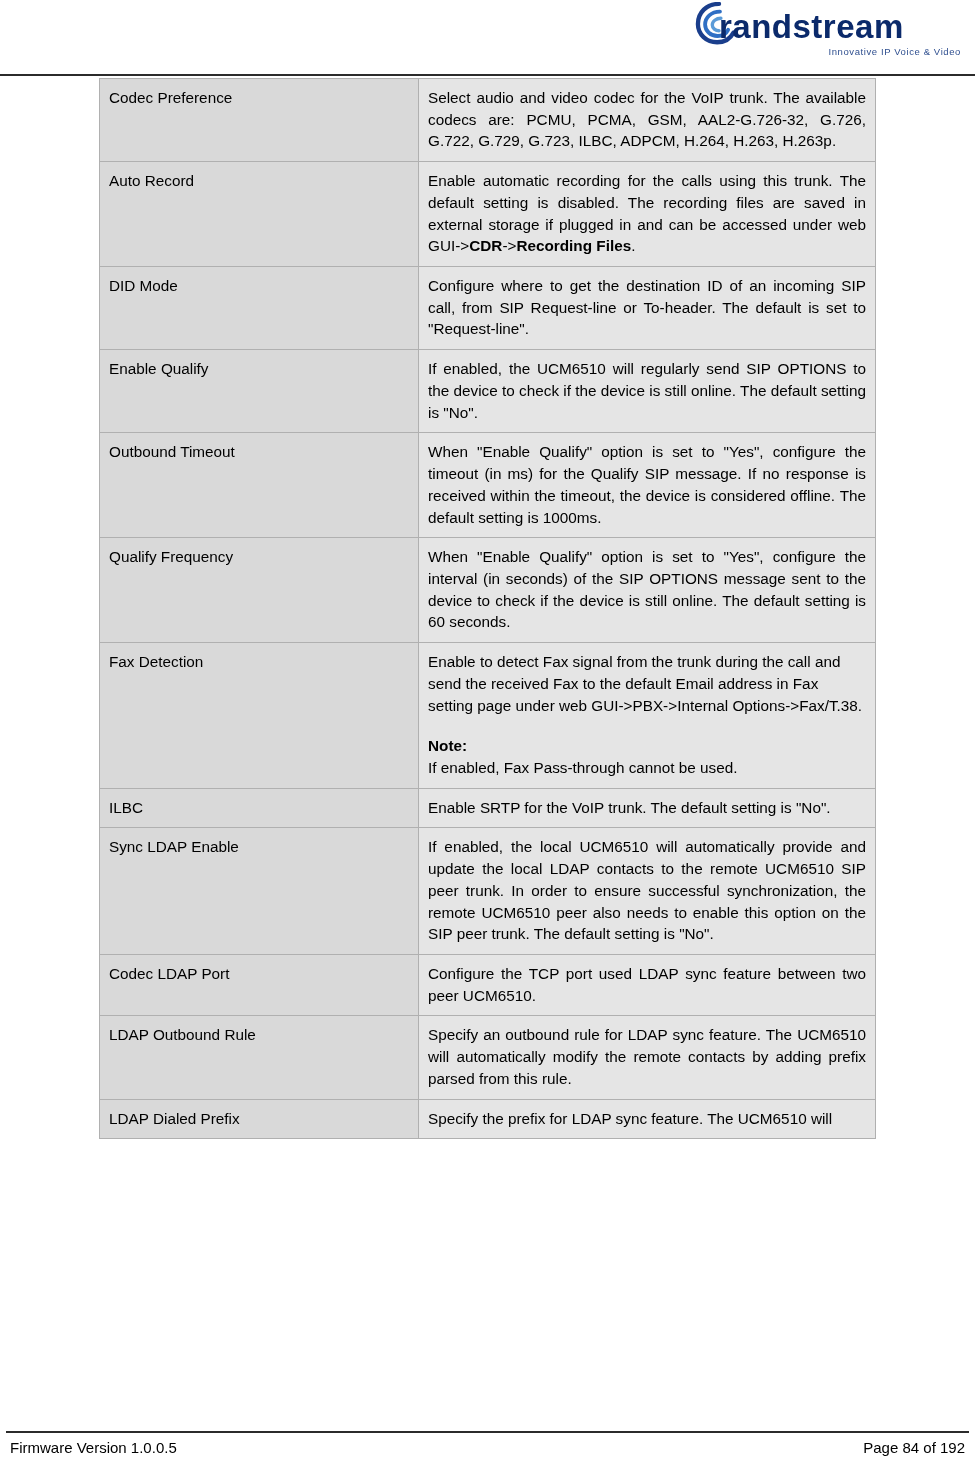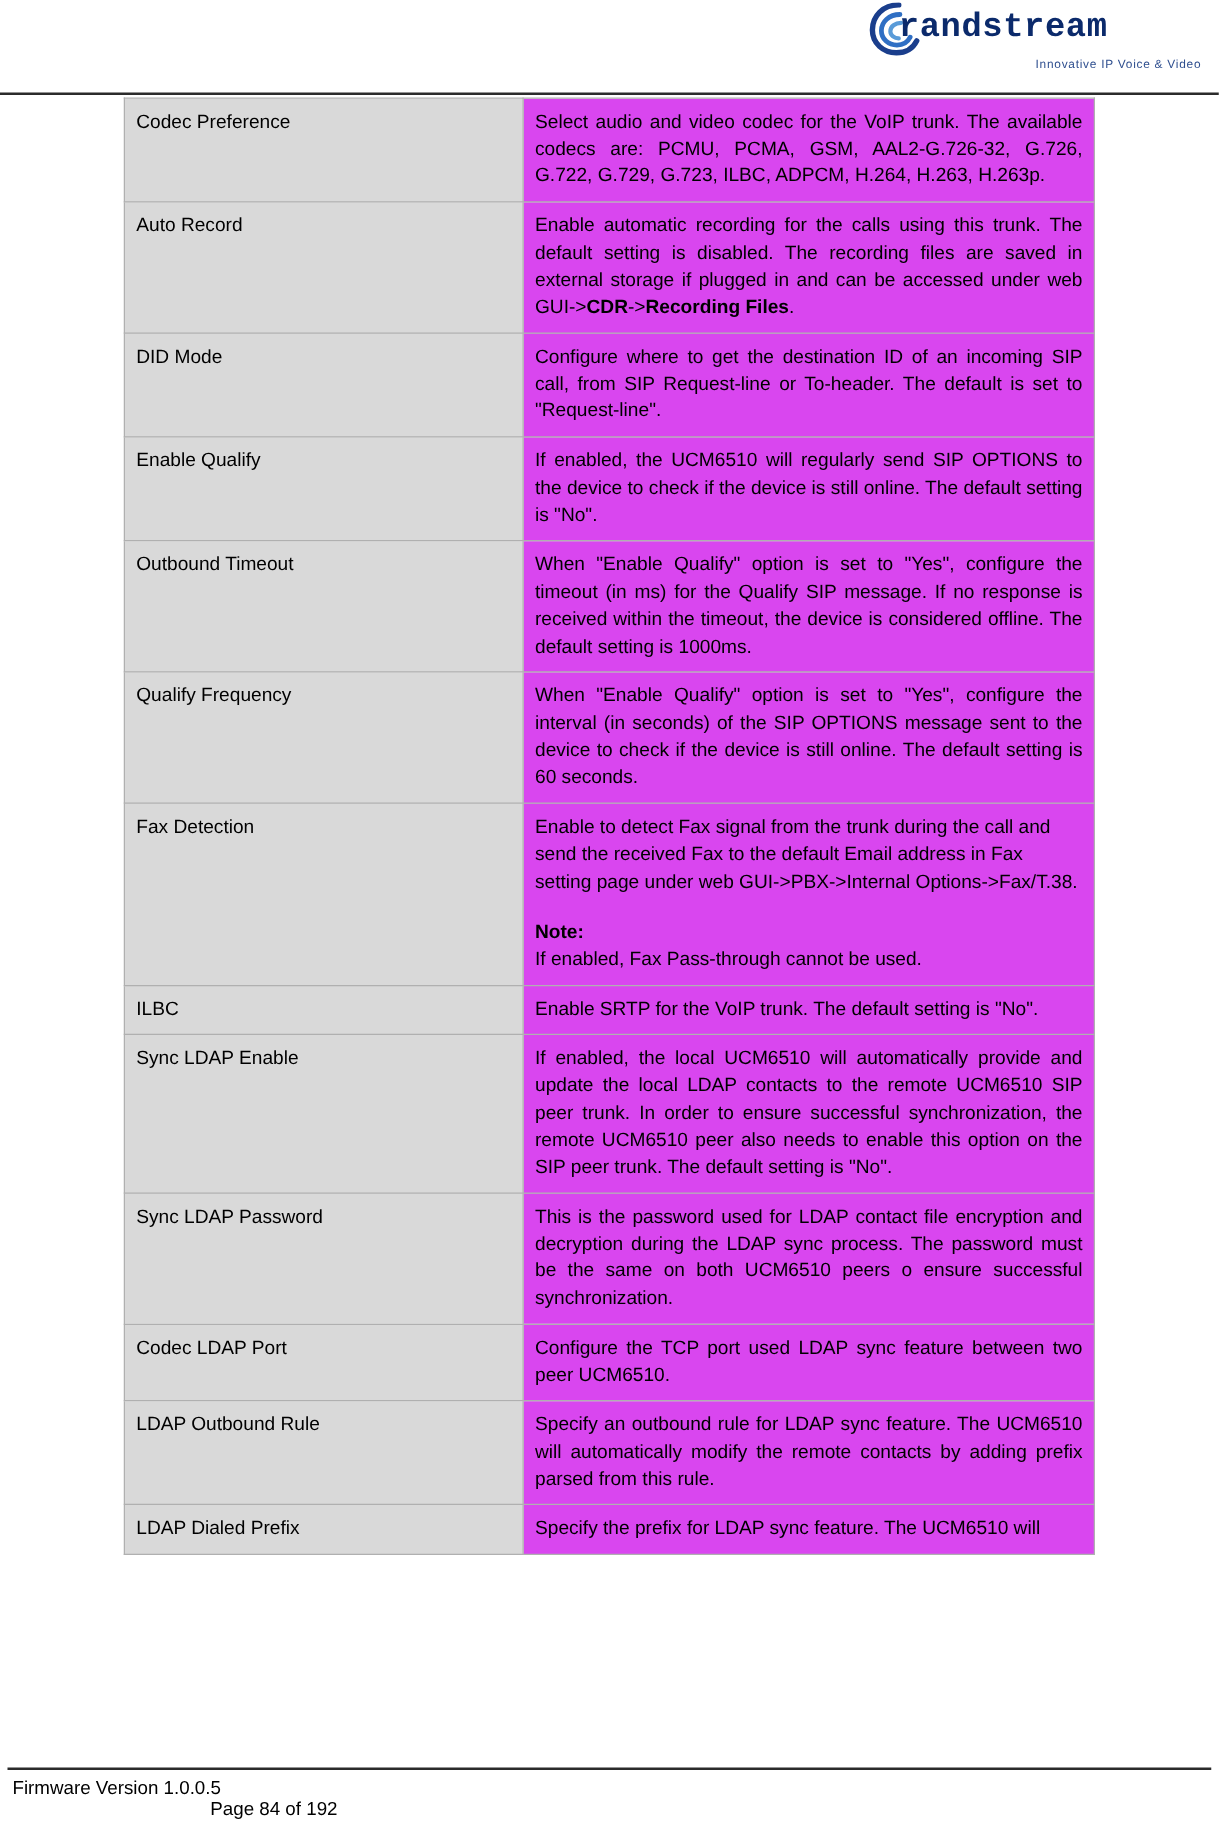--- a/index.html
+++ b/index.html
@@ -38,22 +38,22 @@
     position: absolute;
     left: 28px;
     top: 0px;
     width: 48px;
     height: 46px;
   }
   .logo-text {
     position: absolute;
     left: 52px;
     top: 6px;
-    font-family: Liberation Mono, monospace;
-    font-size: 27px;
+    font-family: Liberation Sans, sans-serif;
+    font-size: 33px;
     font-weight: bold;
     color: #0b2a6b;
     letter-spacing: 0.5px;
     white-space: nowrap;
   }
   .logo-tagline {
     position: absolute;
     right: 6px;
     top: 44px;
     font-size: 9.5px;
@@ -83,21 +83,21 @@
     padding: 8px 9px 9px 9px;
     line-height: 1.42;
   }
   td.label {
     width: 300px;
     background: #d9d9d9;
     vertical-align: middle;
     padding-left: 8px;
   }
   td.desc {
-    background: #d946ef;
+    background: #e5e5e5;
     text-align: justify;
     text-justify: inter-word;
   }
   td.desc.nojust {
     text-align: left;
   }
   .b { font-weight: bold; }
   .blank-line { height: 19px; }
 
   
@@ -111,21 +111,20 @@
   .footer-rule {
     border-top: 2px solid #2b2b2b;
     margin: 0 6px 6px 6px;
   }
   .footer-row {
     display: flex;
     justify-content: space-between;
     align-items: baseline;
     padding: 0 10px;
     font-size: 15px;
-    flex-direction: column;
   }
   .footer-center { text-align: center; flex: 1; }
   .footer-left { width: 260px; text-align: left; }
   .footer-right { width: 260px; text-align: right; }
 </style>
 </head>
 <body>
 
 <div class="page">
 
@@ -187,24 +186,20 @@
       <tr>
         <td class="label">ILBC</td>
         <td class="desc nojust">Enable SRTP for the VoIP trunk. The default setting is "No".</td>
       </tr>
 
       <tr>
         <td class="label">Sync LDAP Enable</td>
         <td class="desc">If enabled, the local UCM6510 will automatically provide and update the local LDAP contacts to the remote UCM6510 SIP peer trunk. In order to ensure successful synchronization, the remote UCM6510 peer also needs to enable this option on the SIP peer trunk. The default setting is "No".</td>
       </tr>
 
-      <tr>
-        <td class="label">Sync LDAP Password</td>
-        <td class="desc">This is the password used for LDAP contact file encryption and decryption during the LDAP sync process. The password must be the same on both UCM6510 peers o ensure successful synchronization.</td>
-      </tr>
 
       <tr>
         <td class="label">Codec LDAP Port</td>
         <td class="desc">Configure the TCP port used LDAP sync feature between two peer UCM6510.</td>
       </tr>
 
       <tr>
         <td class="label">LDAP Outbound Rule</td>
         <td class="desc">Specify an outbound rule for LDAP sync feature. The UCM6510 will automatically modify the remote contacts by adding prefix parsed from this rule.</td>
       </tr>

